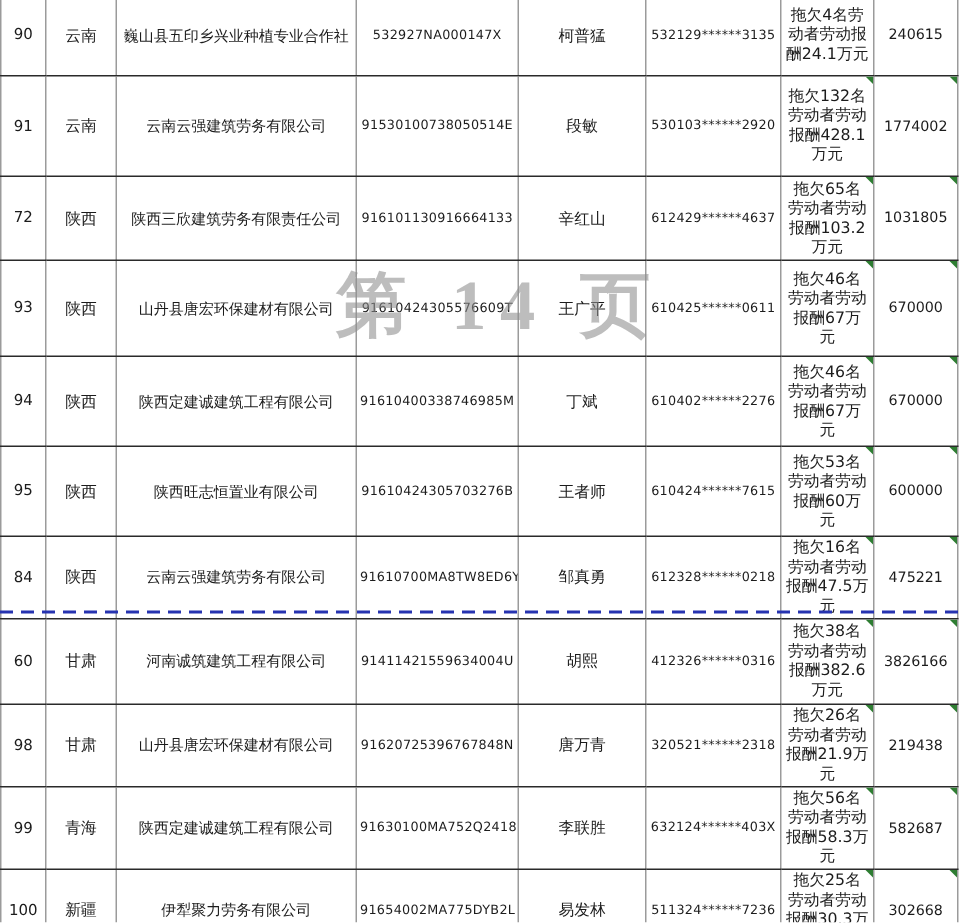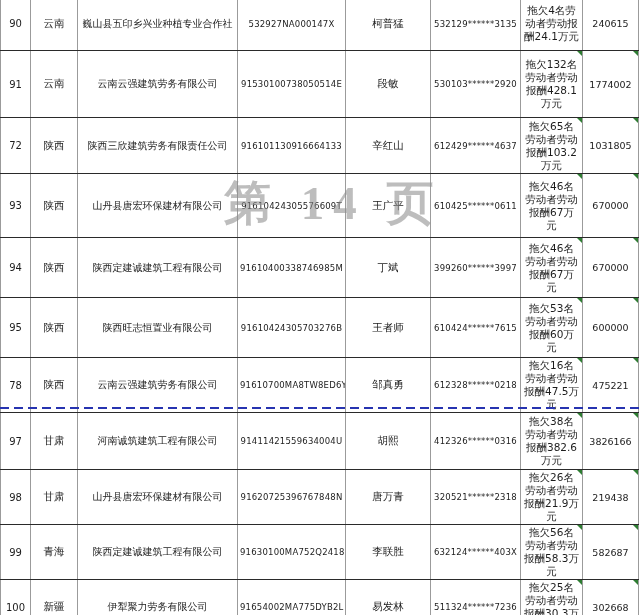--- a/index.html
+++ b/index.html
@@ -83,46 +83,46 @@
           <td class="c-id"><span>610425******0611</span></td>
           <td class="c-desc"><span>拖欠46名劳动者劳动报酬67万元</span><span class="tri"></span></td>
           <td class="c-amount"><span>670000</span><span class="tri"></span></td>
         </tr>
         <tr style="height: 60px;">
           <td class="c-no"><span>94</span></td>
           <td class="c-province"><span>陕西</span></td>
           <td class="c-company"><span>陕西定建诚建筑工程有限公司</span></td>
           <td class="c-code"><span>91610400338746985M</span></td>
           <td class="c-person"><span>丁斌</span></td>
-          <td class="c-id"><span>399260******3997</span></td>
+          <td class="c-id"><span>610402******2276</span></td>
           <td class="c-desc"><span>拖欠46名劳动者劳动报酬67万元</span><span class="tri"></span></td>
           <td class="c-amount"><span>670000</span><span class="tri"></span></td>
         </tr>
         <tr style="height: 60px;">
           <td class="c-no"><span>95</span></td>
           <td class="c-province"><span>陕西</span></td>
           <td class="c-company"><span>陕西旺志恒置业有限公司</span></td>
           <td class="c-code"><span>91610424305703276B</span></td>
           <td class="c-person"><span>王者师</span></td>
           <td class="c-id"><span>610424******7615</span></td>
           <td class="c-desc"><span>拖欠53名劳动者劳动报酬60万元</span><span class="tri"></span></td>
           <td class="c-amount"><span>600000</span><span class="tri"></span></td>
         </tr>
         <tr style="height: 51px;">
-          <td class="c-no"><span>78</span></td>
+          <td class="c-no"><span>84</span></td>
           <td class="c-province"><span>陕西</span></td>
           <td class="c-company"><span>云南云强建筑劳务有限公司</span></td>
           <td class="c-code"><span>91610700MA8TW8ED6Y</span></td>
           <td class="c-person"><span>邹真勇</span></td>
           <td class="c-id"><span>612328******0218</span></td>
           <td class="c-desc"><span>拖欠16名劳动者劳动报酬47.5万元</span><span class="tri"></span></td>
           <td class="c-amount"><span>475221</span><span class="tri"></span></td>
         </tr>
         <tr style="height: 57px;">
-          <td class="c-no"><span>97</span></td>
+          <td class="c-no"><span>60</span></td>
           <td class="c-province"><span>甘肃</span></td>
           <td class="c-company"><span>河南诚筑建筑工程有限公司</span></td>
           <td class="c-code"><span>91411421559634004U</span></td>
           <td class="c-person"><span>胡熙</span></td>
           <td class="c-id"><span>412326******0316</span></td>
           <td class="c-desc"><span>拖欠38名劳动者劳动报酬382.6万元</span><span class="tri"></span></td>
           <td class="c-amount"><span>3826166</span><span class="tri"></span></td>
         </tr>
         <tr style="height: 52px;">
           <td class="c-no"><span>98</span></td>

